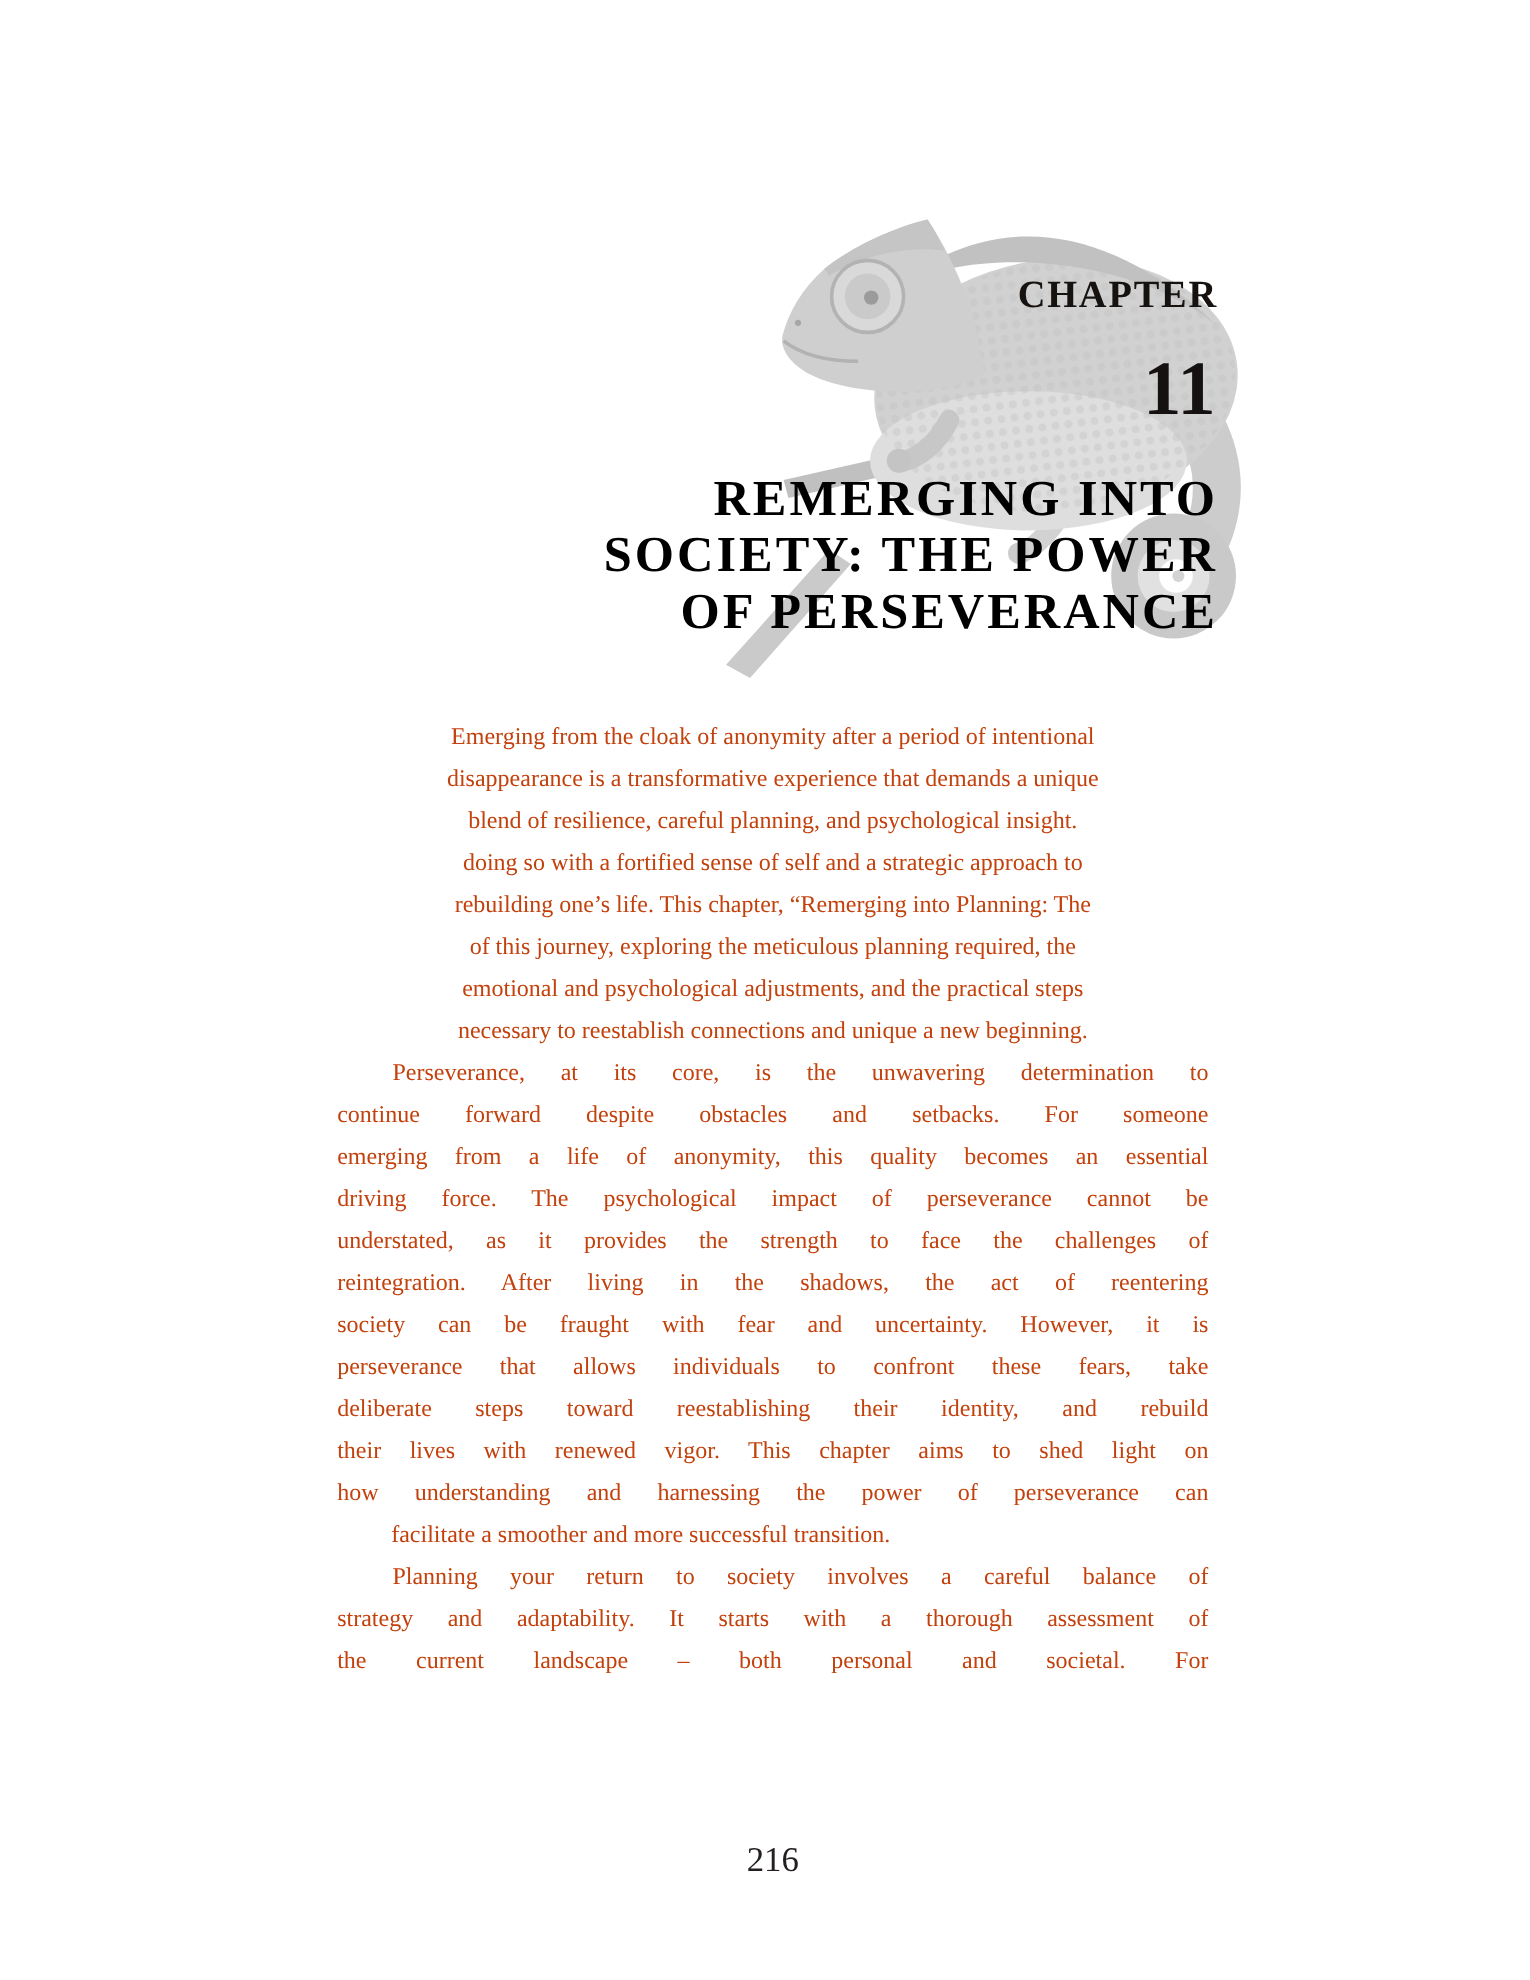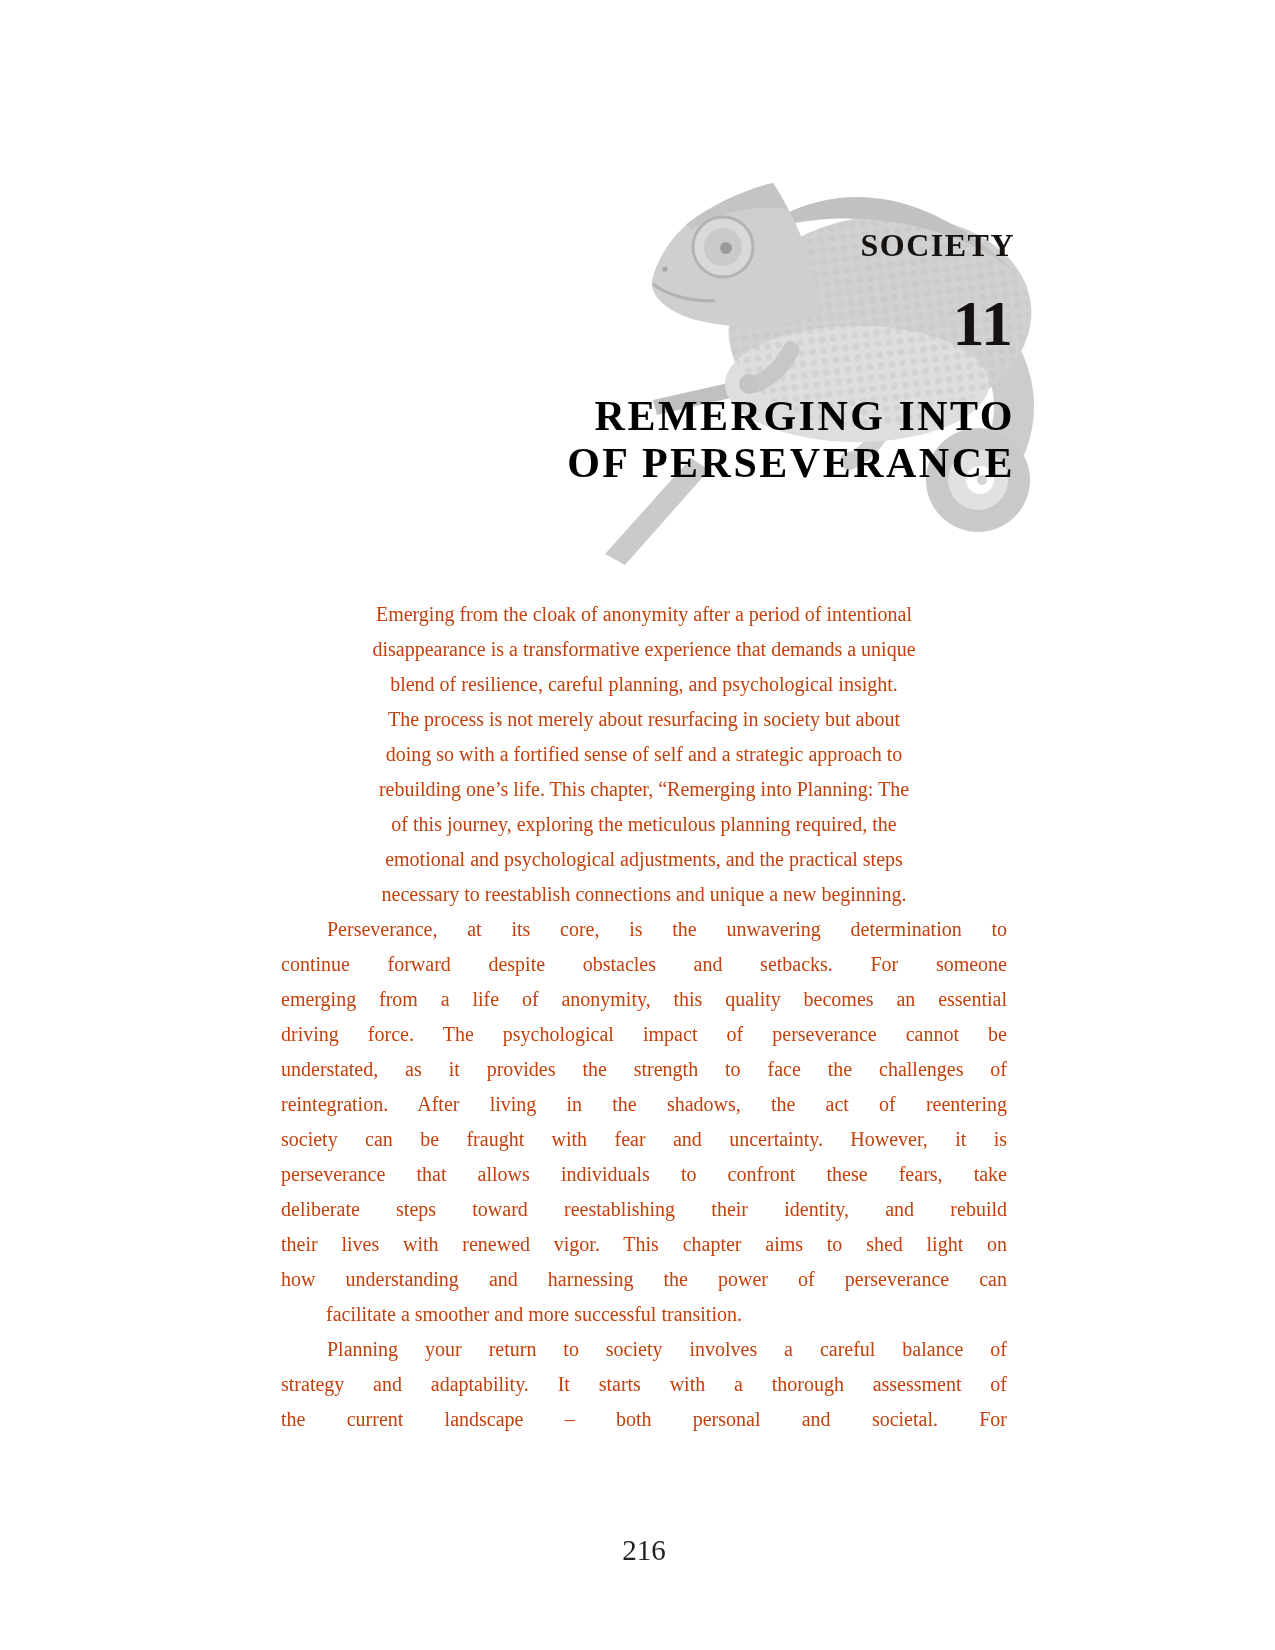--- a/index.html
+++ b/index.html
@@ -97,34 +97,34 @@
 
       <circle cx="70" cy="107" r="2.6" fill="#9c9c9c"></circle>
 
       <path d="M196 188 C186 208 170 220 156 223" stroke="#c0c0c0" stroke-width="17" fill="none" stroke-linecap="round"></path>
       <circle cx="154" cy="222" r="10" fill="#bcbcbc"></circle>
 
       <circle cx="254" cy="299" r="9" fill="#c6c6c6"></circle>
     </g>
   </svg>
 
-  <div class="chapter-label">SOCIETY</div>
+  <div class="chapter-label">CHAPTER</div>
   <div class="chapter-number">11</div>
 
   <div class="chapter-title">
       <div class="title-line">REMERGING INTO</div>
+      <div class="title-line">SOCIETY: THE POWER</div>
       <div class="title-line last">OF PERSEVERANCE</div>
     </div>
 
   <div class="body-text">
     <div class="para para-center">
         <div class="text-line">Emerging from the cloak of anonymity after a period of intentional</div>
         <div class="text-line">disappearance is a transformative experience that demands a unique</div>
         <div class="text-line">blend of resilience, careful planning, and psychological insight.</div>
-        <div class="text-line">The process is not merely about resurfacing in society but about</div>
         <div class="text-line">doing so with a fortified sense of self and a strategic approach to</div>
         <div class="text-line">rebuilding one’s life. This chapter, “Remerging into Planning: The</div>
         <div class="text-line">of this journey, exploring the meticulous planning required, the</div>
         <div class="text-line">emotional and psychological adjustments, and the practical steps</div>
         <div class="text-line last">necessary to reestablish connections and unique a new beginning.</div>
       </div>
     <div class="para para-justify relax-last para-indent">
         <div class="text-line">Perseverance, at its core, is the unwavering determination to</div>
         <div class="text-line">continue forward despite obstacles and setbacks. For someone</div>
         <div class="text-line">emerging from a life of anonymity, this quality becomes an essential</div>

